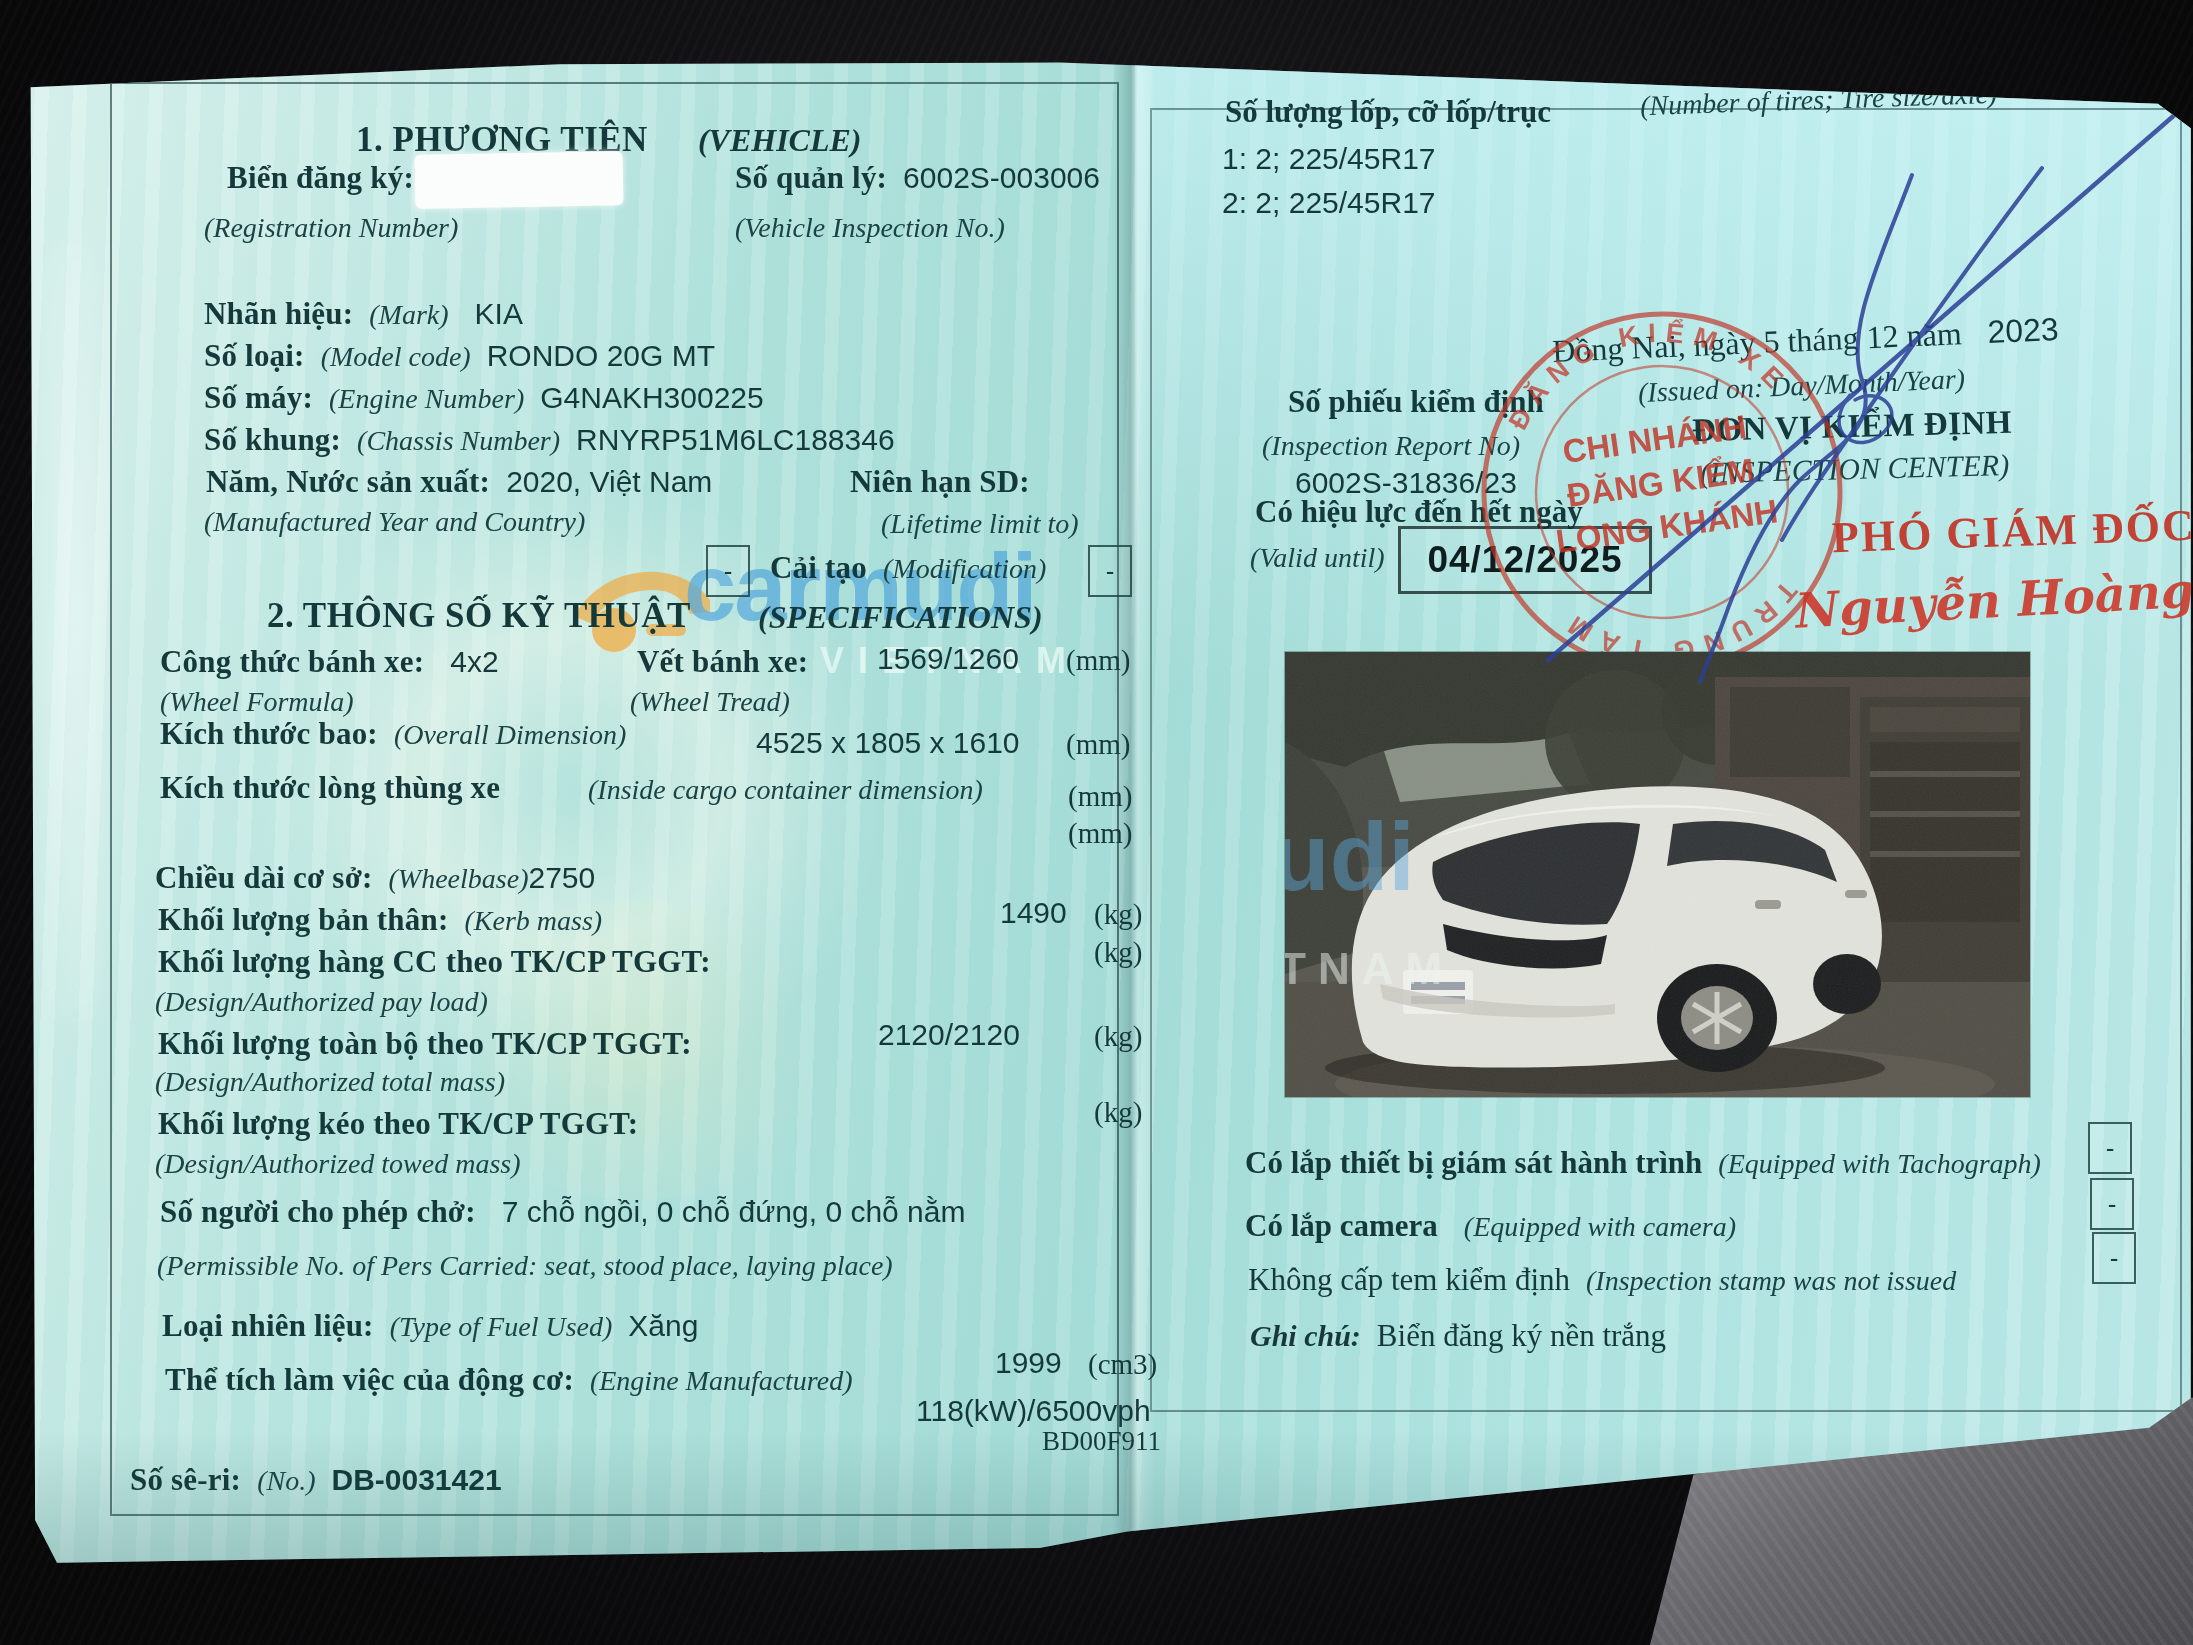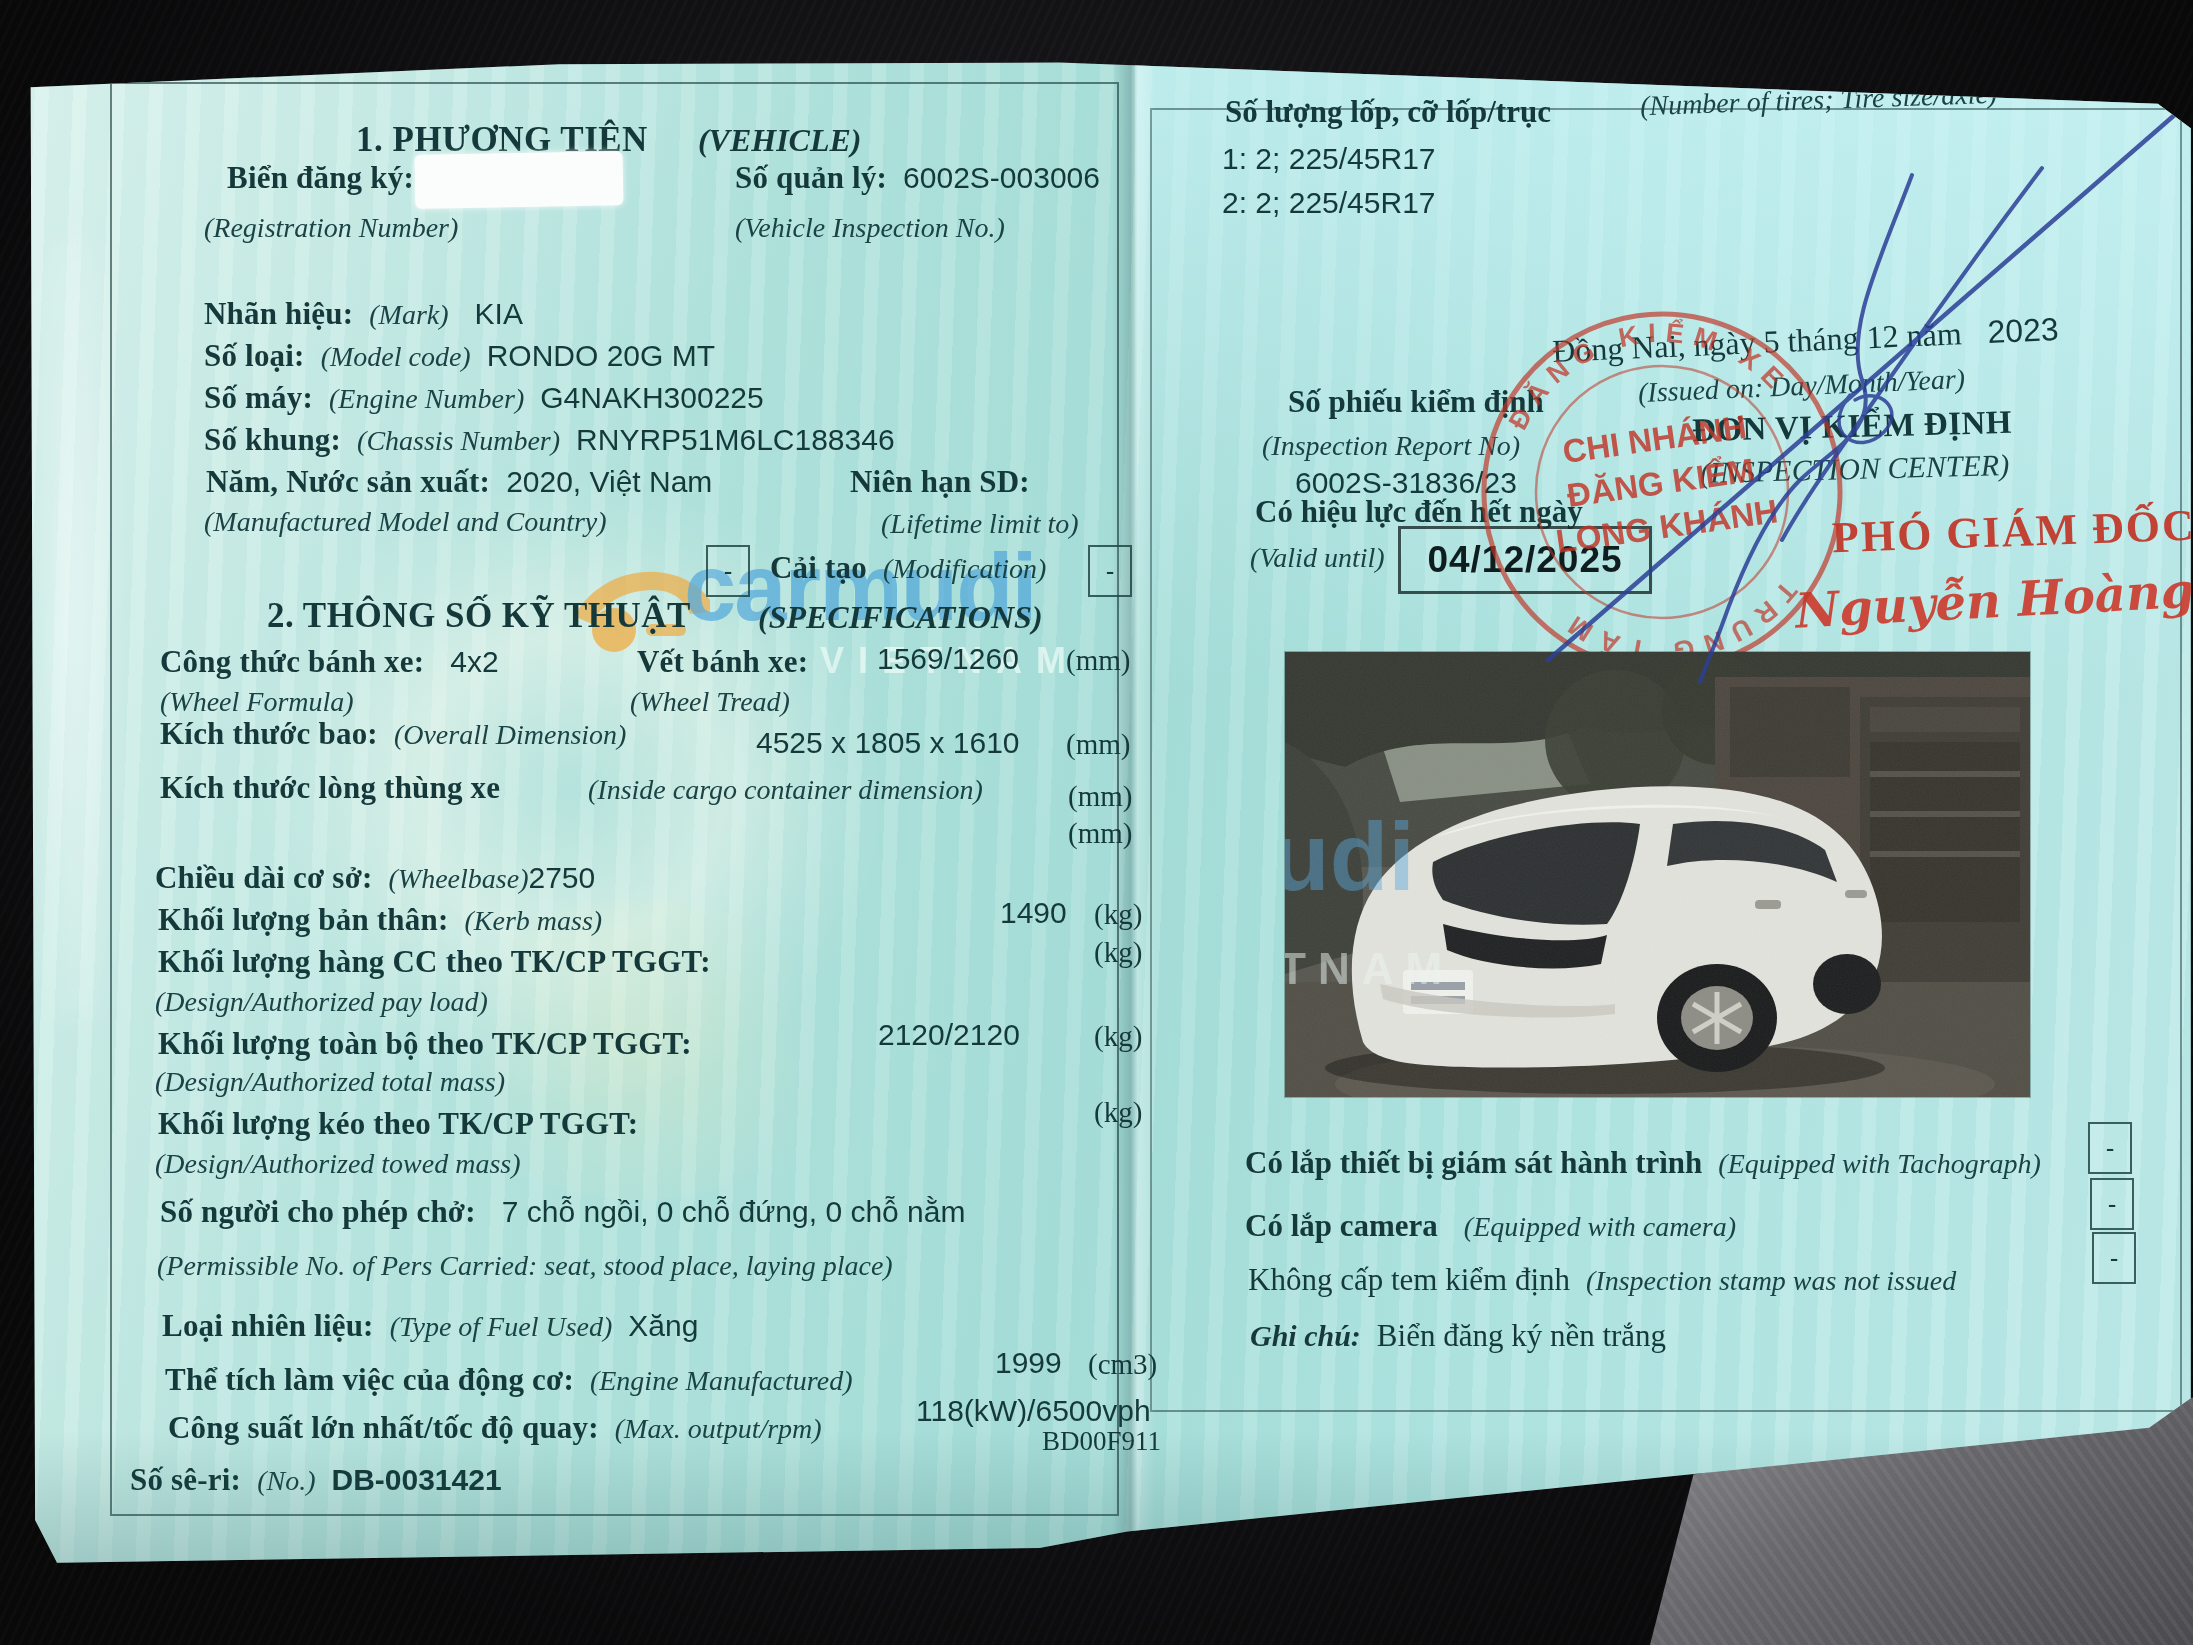--- a/index.html
+++ b/index.html
@@ -142,21 +142,21 @@
     </div>
 
     <div class="r" style="left:206px;top:464px">
       <span class="lbl">Năm, Nước sản xuất:</span>
       <span class="val g">2020, Việt Nam</span>
     </div>
     <div class="r" style="left:850px;top:464px">
       <span class="lbl">Niên hạn SD:</span>
     </div>
     <div class="r" style="left:204px;top:506px">
-      <span class="en">(Manufactured Model and Country)</span>
+      <span class="en">(Manufactured Year and Country)</span>
     </div>
     <div class="r" style="left:881px;top:508px">
       <span class="en">(Lifetime limit to)</span>
     </div>
 
     <div class="cb" style="left:706px;top:545px">
       <span>-</span>
     </div>
     <div class="r" style="left:770px;top:550px">
       <span class="lbl">Cải tạo</span>
@@ -284,24 +284,20 @@
       <span class="lbl">Thể tích làm việc của động cơ:</span>
       <span class="en g">(Engine Manufactured)</span>
     </div>
     <div class="r" style="left:995px;top:1346px">
       <span class="val">1999</span>
     </div>
     <div class="r" style="left:1088px;top:1348px">
       <span class="unit">(cm3)</span>
     </div>
 
-    <div class="r" style="left:168px;top:1410px">
-      <span class="lbl">Công suất lớn nhất/tốc độ quay:</span>
-      <span class="en g">(Max. output/rpm)</span>
-    </div>
     <div class="r" style="left:916px;top:1394px">
       <span class="val">118(kW)/6500vph</span>
     </div>
 
     <div class="r" style="left:1042px;top:1426px">
       <span class="unit" style="font-size:27px">BD00F911</span>
     </div>
 
     <div class="r" style="left:130px;top:1462px">
       <span class="lbl">Số sê-ri:</span>

